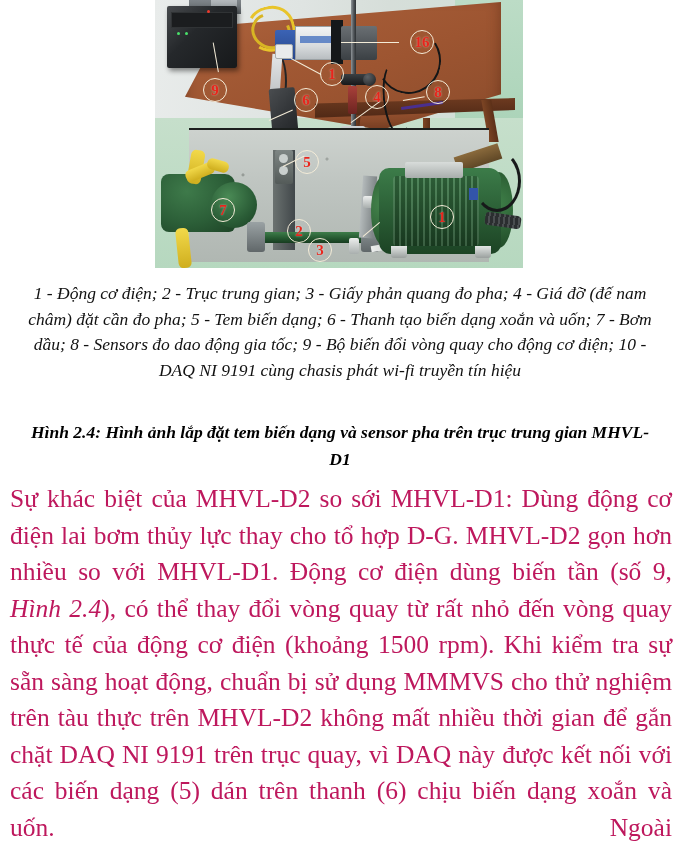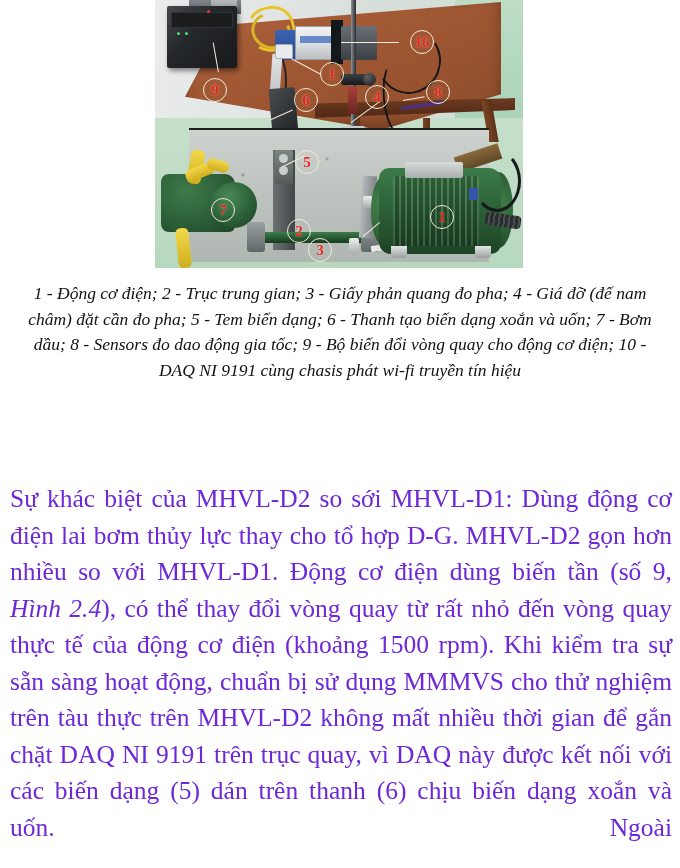--- a/index.html
+++ b/index.html
@@ -400,21 +400,21 @@
   
   .body-text {
     position: absolute;
     left: 10px;
     top: 481px;
     width: 662px;
     text-align: justify;
     text-align-last: justify;
     font-size: 25.5px;
     line-height: 36.5px;
-    color: #6d28d9;
+    color: #be185d;
     word-spacing: 0.5px;
   }
   .body-text .it { font-style: italic; }
 </style>
 </head>
 <body>
 
 <div class="page">
 
   <div class="figure-wrap">
@@ -542,16 +542,17 @@
         </div>
       <div class="callout" style="left:275px; top:205px;">
           <span>1</span>
         </div>
 
     </div>
   </div>
 
   <div class="caption">1 - Động cơ điện; 2 - Trục trung gian; 3 - Giấy phản quang đo pha; 4 - Giá đỡ (đế nam châm) đặt cần đo pha; 5 - Tem biến dạng; 6 - Thanh tạo biến dạng xoắn và uốn; 7 - Bơm dầu; 8 - Sensors đo dao động gia tốc; 9 - Bộ biến đổi vòng quay cho động cơ điện; 10 - DAQ NI 9191 cùng chasis phát wi-fi truyền tín hiệu</div>
 
+  <div class="fig-title">Hình 2.4: Hình ảnh lắp đặt tem biến dạng và sensor pha trên trục trung gian MHVL-D1</div>
 
   <div class="body-text"><span>Sự khác biệt của MHVL-D2 so sới MHVL-D1: Dùng động cơ điện lai bơm thủy lực thay cho tổ hợp D-G. MHVL-D2 gọn hơn nhiều so với MHVL-D1. Động cơ điện dùng biến tần (số 9, </span><span class="it">Hình 2.4</span><span>), có thể thay đổi vòng quay từ rất nhỏ đến vòng quay thực tế của động cơ điện (khoảng 1500 rpm). Khi kiểm tra sự sẵn sàng hoạt động, chuẩn bị sử dụng MMMVS cho thử nghiệm trên tàu thực trên MHVL-D2 không mất nhiều thời gian để gắn chặt DAQ NI 9191 trên trục quay, vì DAQ này được kết nối với các biến dạng (5) dán trên thanh (6) chịu biến dạng xoắn và uốn. Ngoài</span></div>
 
 </div>
 
 </body></html>

